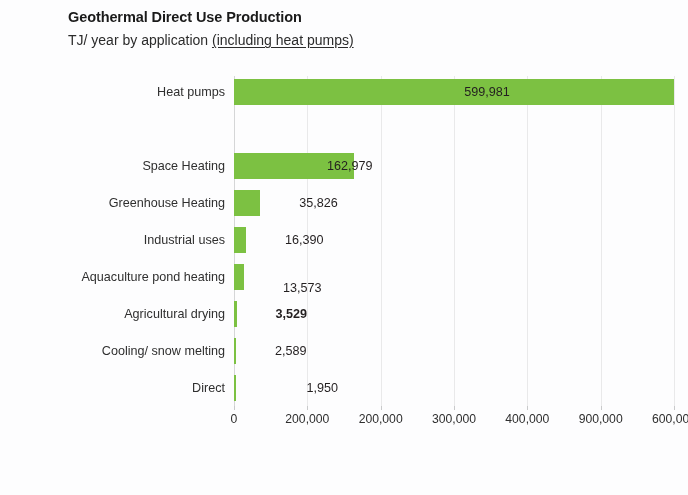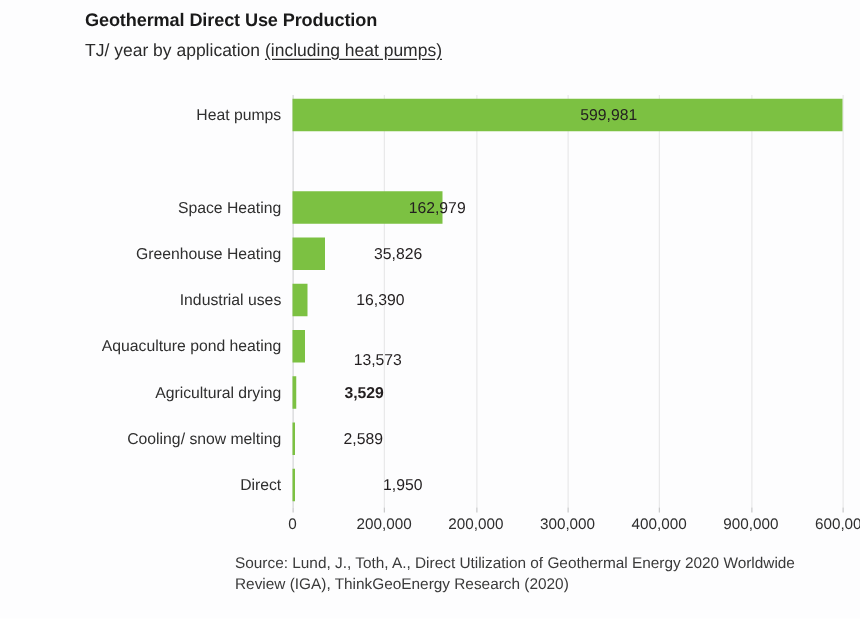--- a/index.html
+++ b/index.html
@@ -216,18 +216,14 @@
       <div class="tick-mark" style="left: 220px;"></div>
       <div class="tick-label" style="left: 220px;">300,000</div>
       <div class="tick-mark" style="left: 293.333px;"></div>
       <div class="tick-label" style="left: 293.333px;">400,000</div>
       <div class="tick-mark" style="left: 366.667px;"></div>
       <div class="tick-label" style="left: 366.667px;">900,000</div>
       <div class="tick-mark" style="left: 440px;"></div>
       <div class="tick-label" style="left: 440px;">600,000</div>
     </div>
 
-  <div id="source-note">
-    <div>Source: Lund, J., Toth, A., Direct Utilization of Geothermal Energy 2020 Worldwide</div>
-    <div>Review (IGA), ThinkGeoEnergy Research (2020)</div>
-  </div>
 
 </div>
 
 </body></html>

